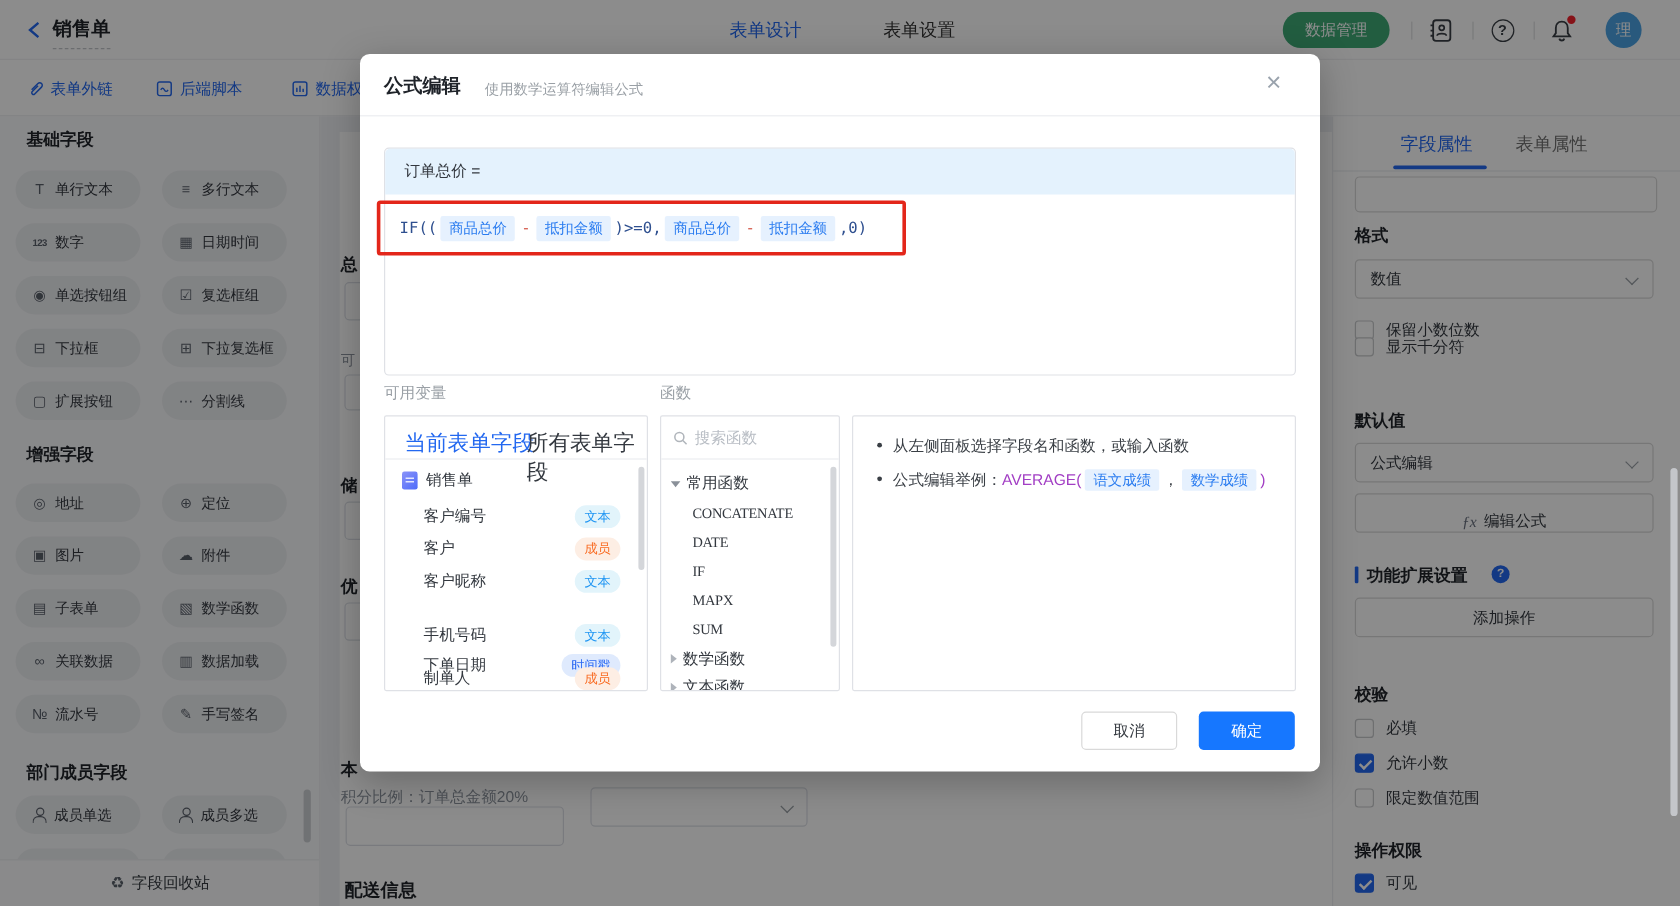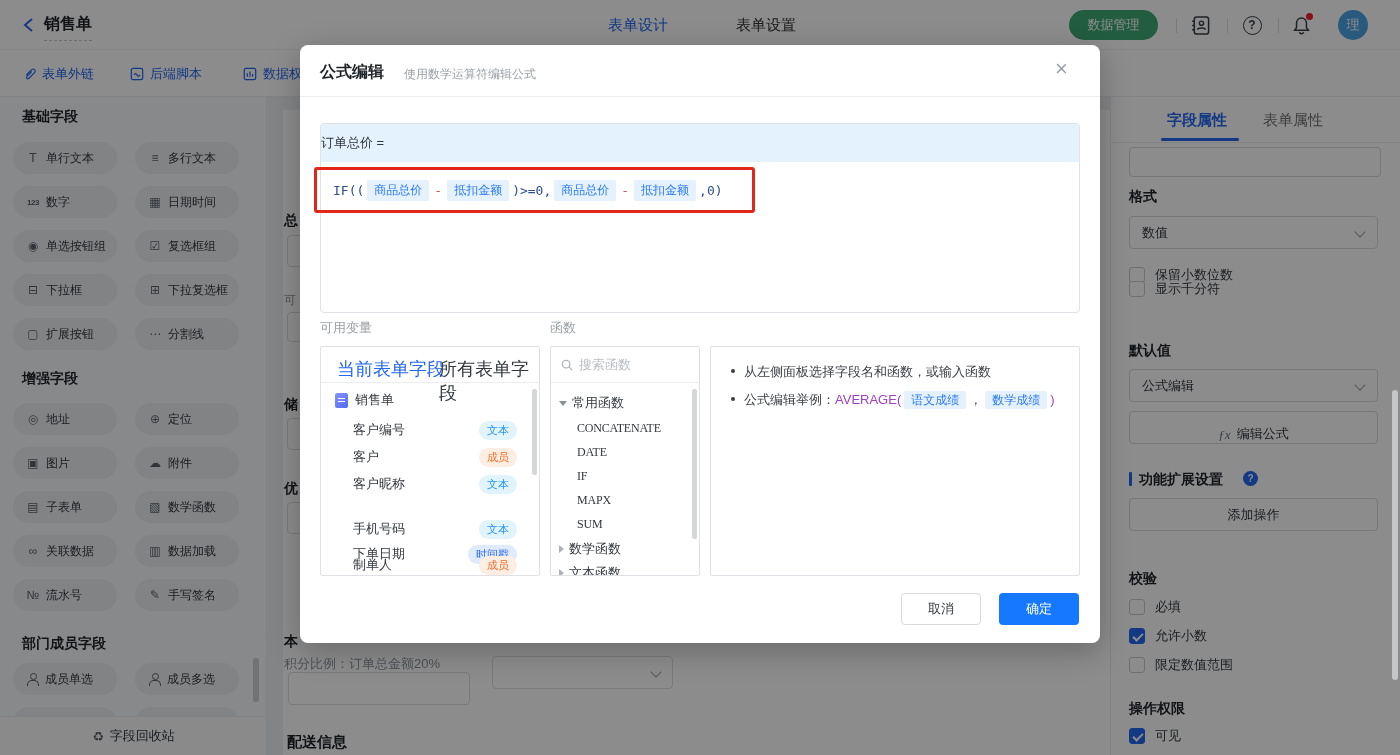--- a/index.html
+++ b/index.html
@@ -43,21 +43,21 @@
   .canvas { position:absolute; left:267px; top:97px; width:843px; height:658px; background:#eff1f4; }
   .canvas-card { position:absolute; left:283px; top:110px; width:827px; height:645px; background:#fff; }
   .frag-label { position:absolute; font-size:14px; font-weight:700; color:#1f2329; }
   .frag-input { position:absolute; background:#fff; border:1px solid #dcdfe6; border-radius:4px; }
   .frag-hint { position:absolute; font-size:12px; color:#8d949e; }
   .sel-caret { position:absolute; width:8px; height:8px; border-right:1.5px solid #9aa0a6; border-bottom:1.5px solid #9aa0a6; transform:rotate(45deg); }
 
   
   .props { position:absolute; left:1110px; top:97px; width:290px; height:658px; background:#fff; border-left:1px solid #ebedf0; }
   .pr-tab { position:absolute; top:14px; font-size:15px; color:#737373; cursor:pointer; }
-  .pr-tab.active { color:#2368f0; font-weight:700; }
+  .pr-tab.active { color:#2368f0; font-weight:400; }
   .pr-underline { position:absolute; left:50px; top:41px; width:78px; height:3px; background:#2368f0; border-radius:2px; }
   .pr-divider { position:absolute; left:0; top:45px; width:290px; height:1px; background:#ebedf0; }
   .pr-label { position:absolute; left:18px; font-size:14px; font-weight:700; color:#1f2329; }
   .pr-input { position:absolute; left:18px; width:252px; height:30px; border:1px solid #d9d9d9; border-radius:4px; background:#fff; }
   .pr-select { position:absolute; left:18px; width:249px; height:33px; border:1px solid #d9d9d9; border-radius:4px; background:#fff; font-size:13px; color:#33383f; display:flex; align-items:center; padding:0 28px 0 12px; cursor:pointer; }
   .pr-btn { position:absolute; left:18px; width:249px; height:33px; border:1px solid #d9d9d9; border-radius:4px; background:#fff; font-size:13px; color:#33383f; display:flex; align-items:center; justify-content:center; gap:6px; cursor:pointer; }
   .fx { font-style:italic; font-family:"Liberation Serif","DejaVu Serif",serif; color:#6b7280; font-size:13px; }
   .cb-row { position:absolute; left:18px; display:flex; align-items:center; gap:10px; font-size:13px; color:#33383f; cursor:pointer; }
   .cb { width:16px; height:16px; border:1px solid #c8cacc; border-radius:3px; background:#fff; position:relative; flex:none; }
   .cb.checked { background:#2368f0; border-color:#2368f0; }
@@ -68,21 +68,21 @@
 
   
   .overlay { position:absolute; inset:0; background:rgba(0,0,0,0.45); z-index:50; }
   .modal { position:absolute; left:300px; top:45px; width:800px; height:598px; background:#fff; border-radius:8px; box-shadow:0 8px 30px rgba(0,0,0,.25); z-index:60; }
   .m-header { position:absolute; left:0; top:0; width:800px; height:52px; border-bottom:1px solid #ebedf0; }
   .m-title { position:absolute; left:20px; top:17px; font-size:16px; font-weight:700; color:#1f2329; }
   .m-sub { position:absolute; left:104px; top:21px; font-size:12px; color:#9aa0a6; }
   .m-close { position:absolute; left:755px; top:13px; font-size:22px; color:#9aa3ad; cursor:pointer; line-height:1; }
 
   .fbox { position:absolute; left:20px; top:78px; width:760px; height:190px; border:1px solid #dfe1e6; border-radius:4px; background:#fff; }
-  .fbox-strip { position:absolute; left:0; top:0; width:100%; height:38px; background:#e4f2fd; border-radius:4px 4px 0 0; display:flex; align-items:center; font-size:13px; color:#33383f; }
+  .fbox-strip { position:absolute; left:0; top:0; width:100%; height:38px; background:#e4f2fd; border-radius:4px 4px 0 0; display:flex; align-items:center; padding-left:16px; font-size:13px; color:#33383f; }
   .red-annot { position:absolute; left:14px; top:122px; width:441px; height:46px; border:3px solid #e3261a; border-radius:3px; z-index:5; pointer-events:none; }
   .formula-line { position:absolute; left:33px; top:132px; height:26px; display:flex; align-items:center; font-family:"DejaVu Sans Mono","Liberation Mono",monospace; font-size:13px; color:#2e4f8f; }
   .code { white-space:pre; }
   .op { color:#d4584a; margin:0 2px; }
   .chip { font-family:"Liberation Sans","DejaVu Sans",sans-serif; background:#e6f1fe; color:#2a7cf0; padding:2px 7px; border-radius:2px; margin:0 3px; font-size:12px; }
 
   .m-seclabel { position:absolute; top:274px; font-size:13px; color:#9aa0a6; }
   .panel { position:absolute; top:301px; height:230px; border:1px solid #dfe1e6; border-radius:2px; background:#fff; overflow:hidden; }
   .vars-tabs { position:absolute; left:0; top:0; width:100%; height:36px; border-bottom:1px solid #ebedf0; }
   .vt { position:absolute; top:10px; font-size:18px; color:#33383f; cursor:pointer; }

